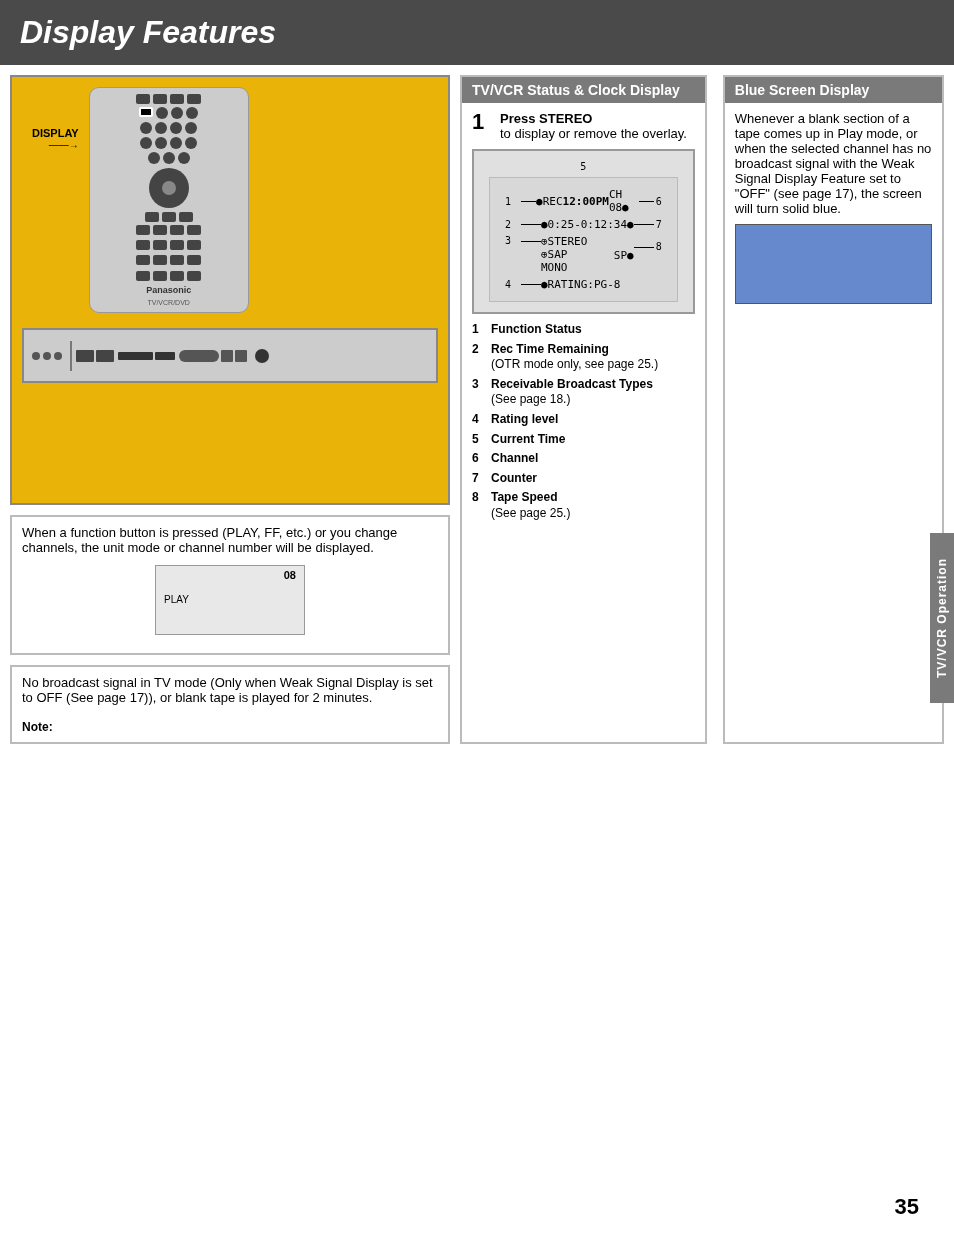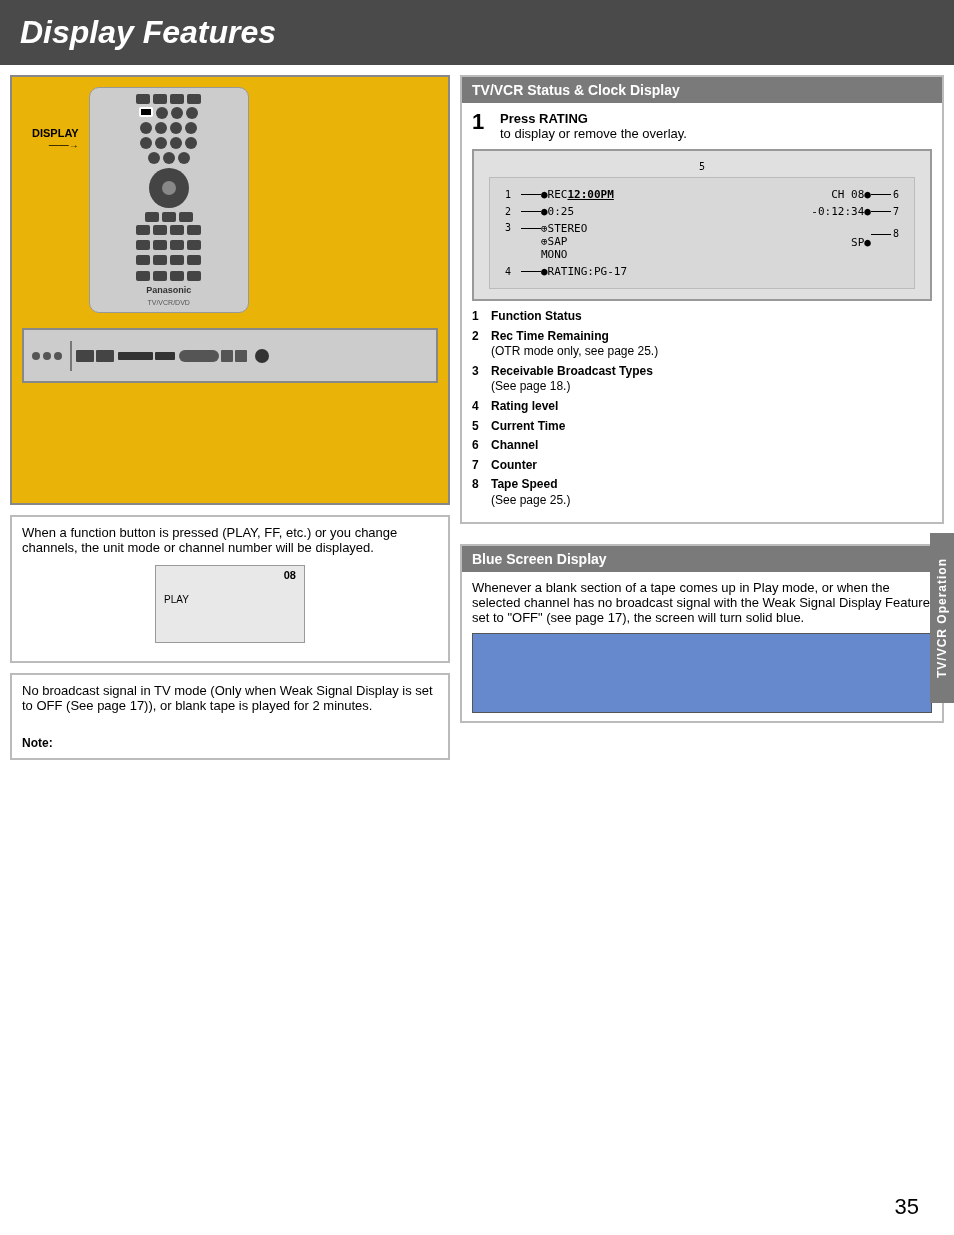--- a/index.html
+++ b/index.html
@@ -36,22 +36,22 @@
     
     .left-col {
       width: 440px;
       flex-shrink: 0;
     }
 
     
     .right-col {
       flex: 1;
       display: flex;
-      flex-direction: column;
-      gap: 10px;
+      flex-direction: row;
+      gap: 16px;
     }
 
     
     .remote-area {
       border: 2px solid #888;
       padding: 10px;
       margin-bottom: 10px;
       background: #eab308;
       min-height: 430px;
       display: flex;
@@ -151,21 +151,21 @@
     .channel-display-area {
       display: flex;
       justify-content: center;
       margin: 10px 0;
     }
 
     .channel-display-box {
       border: 1px solid #999;
       background: #e8e8e8;
       width: 150px;
-      height: 78px;
+      height: 70px;
       position: relative;
       padding: 5px;
     }
 
     .channel-num-top {
       position: absolute;
       top: 3px;
       right: 8px;
       font-size: 11px;
       font-weight: bold;
@@ -397,49 +397,49 @@
             <span class="channel-play-text">PLAY</span>
           </div>
         </div>
       </div>
     </div>
 
     <div class="section-wrapper">
       <div class="section-content">
         <p>No broadcast signal in TV mode (Only when Weak Signal Display is set to OFF (See page 17)), or blank tape is played for 2 minutes.</p>
         <br>
-        <p class="note-label" style="font-weight:bold;font-size:12px;margin-top:8px;">Note:</p>
+        <p class="note-label" style="font-weight:bold;font-size:12px;">Note:</p>
       </div>
     </div>
   </div>
 
   <div class="right-col">
 
     <div class="section-wrapper">
       <div class="section-header">TV/VCR Status &amp; Clock Display</div>
       <div class="section-content">
         <div class="step-row">
           <span class="step-num">1</span>
           <div class="step-text">
-            <strong>Press RATING</strong><br>
+            <strong>Press STEREO</strong><br>
             <span>to display or remove the overlay.</span>
           </div>
         </div>
 
         <div class="clock-display-diagram">
 
           <div style="text-align:center;font-size:10px;margin-bottom:5px;">5</div>
 
           <div style="border:1px solid #bbb;background:#d8d8d8;padding:10px 15px;position:relative;">
 
             <div style="display:flex;align-items:center;margin-bottom:4px;font-size:11px;font-family:monospace;">
               <span style="min-width:16px;font-size:10px;">1</span>
               <span style="border-bottom:1px solid #000;display:inline-block;width:20px;"></span>
               <span>●REC</span>
-              <span style="flex:1;text-align:left;font-weight:bold;text-decoration:underline;">12:00PM</span>
+              <span style="flex:1;text-align:left;font-weight:bold;">12:00PM</span>
               <span>CH 08●</span>
               <span style="border-bottom:1px solid #000;display:inline-block;width:20px;"></span>
               <span style="font-size:10px;margin-left:2px;">6</span>
             </div>
 
             <div style="display:flex;align-items:center;margin-bottom:4px;font-size:11px;font-family:monospace;">
               <span style="min-width:16px;font-size:10px;">2</span>
               <span style="border-bottom:1px solid #000;display:inline-block;width:20px;"></span>
               <span>●0:25</span>
               <span style="flex:1;"></span>
@@ -458,21 +458,21 @@
               </div>
               <span style="flex:1;"></span>
               <span style="margin-top:14px;">SP●</span>
               <span style="border-bottom:1px solid #000;display:inline-block;width:20px;margin-top:12px;"></span>
               <span style="font-size:10px;margin-left:2px;margin-top:6px;">8</span>
             </div>
 
             <div style="display:flex;align-items:center;font-size:11px;font-family:monospace;">
               <span style="min-width:16px;font-size:10px;">4</span>
               <span style="border-bottom:1px solid #000;display:inline-block;width:20px;"></span>
-              <span>●RATING:PG-17</span>
+              <span>●RATING:PG-8</span>
             </div>
           </div>
         </div>
 
         <ul class="numbered-list" id="tvcvr-items-list">
         <li>
               <span class="num">1</span>
               <span class="item-text"><strong>Function Status</strong></span>
             </li>
             <li>
@@ -513,13 +513,13 @@
         <p>Whenever a blank section of a tape comes up in Play mode, or when the selected channel has no broadcast signal with the Weak Signal Display Feature set to "OFF" (see page 17), the screen will turn solid blue.</p>
         <div class="blue-screen-box"></div>
       </div>
     </div>
   </div>
 
   <div style="position:fixed;right:0;top:50%;transform:translateY(-50%) rotate(180deg);background:#7a7a7a;color:#fff;writing-mode:vertical-rl;text-orientation:mixed;padding:25px 5px;font-size:12px;font-weight:bold;letter-spacing:1px;z-index:100;">TV/VCR Operation</div>
 
 </div>
 
-<div style="position:absolute;bottom:15px;right:35px;font-size:22px;font-weight:normal;text-align:right;">35</div>
+<div style="position:absolute;bottom:15px;right:35px;font-size:22px;font-weight:bold;text-align:right;">35</div>
 
 </body></html>

